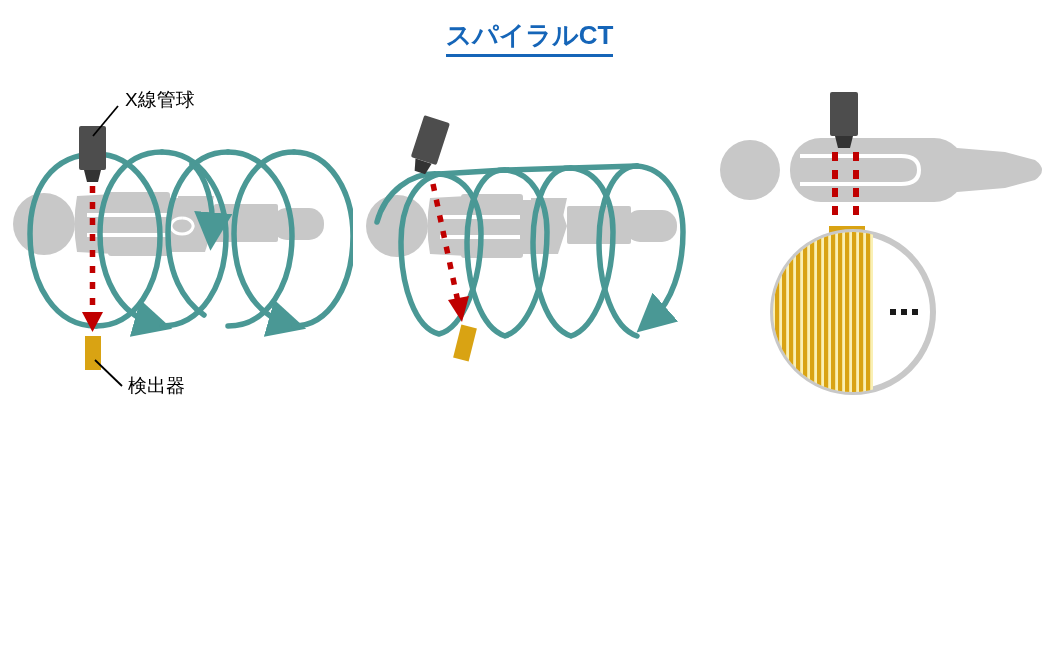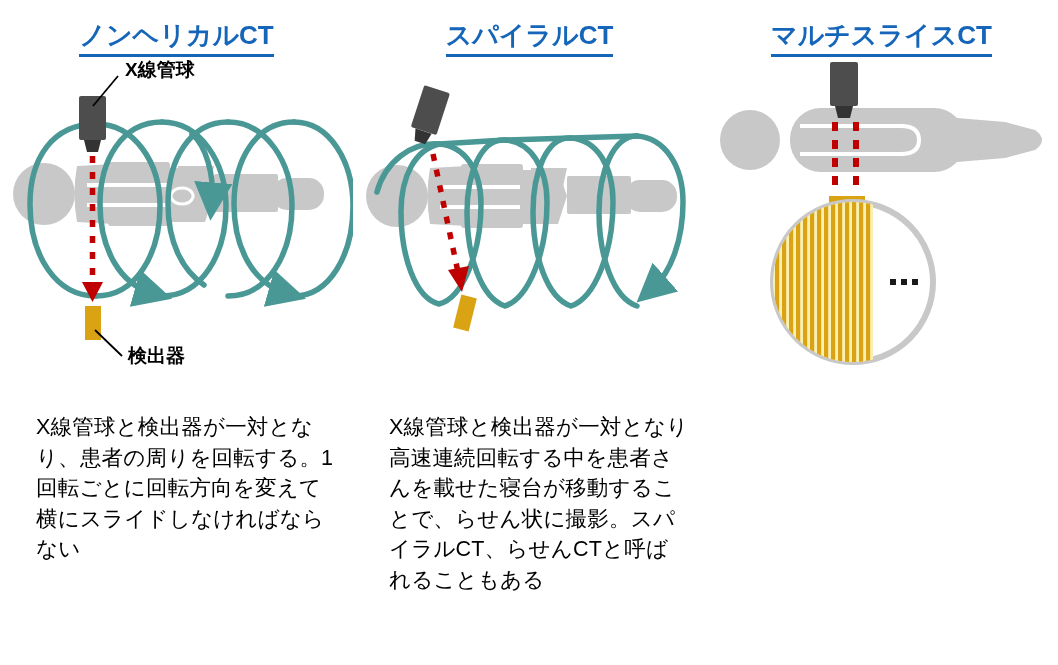--- a/index.html
+++ b/index.html
@@ -39,25 +39,24 @@
     white-space: nowrap;
   }
   .panel-heading .htext {
     border-bottom: 3px solid #1565b8;
     padding-bottom: 1px;
     display: inline-block;
   }
 
   .diagram {
     position: absolute;
-    top: 44px;
+    top: 74px;
     left: 0;
     width: 353px;
     height: 330px;
-    font-weight: bold;
   }
   .diagram svg { display: block; }
 
   .caption {
     position: absolute;
     left: 36px;
     top: 412px;
     width: 300px;
     font-size: 21.5px;
     line-height: 1.42;
@@ -72,23 +71,20 @@
     font-family: "Liberation Sans", "DejaVu Sans", sans-serif;
     font-size: 19px;
     fill: #000000;
   }
 </style>
 </head>
 <body>
 
 <div class="panel" id="panel-1">
 
-  <div class="panel-heading">
-    <span class="htext">ノンヘリカルCT</span>
-  </div>
 
   <div class="diagram">
     <svg width="353" height="330" viewBox="0 0 353 330" xmlns="http://www.w3.org/2000/svg">
       <defs>
         <marker id="m1-arrow-r" markerWidth="7" markerHeight="7" refX="3.2" refY="3.5" orient="auto">
           <path d="M0,0 L7,3.5 L0,7 z" fill="#4a9895"></path>
         </marker>
       </defs>
 
       <g>
@@ -144,21 +140,20 @@
         <text class="lbl" x="125" y="32">X線管球</text>
       </g>
 
       <g>
         <line x1="95" y1="286" x2="122" y2="312" stroke="#000000" stroke-width="1.8"></line>
         <text class="lbl" x="128" y="318">検出器</text>
       </g>
     </svg>
   </div>
 
-  <div class="caption">X線管球と検出器が一対となり、患者の周りを回転する。1回転ごとに回転方向を変えて横にスライドしなければならない</div>
 </div>
 
 <div class="panel" id="panel-2">
 
   <div class="panel-heading">
     <span class="htext">スパイラルCT</span>
   </div>
 
   <div class="diagram">
     <svg width="353" height="330" viewBox="0 0 353 330" xmlns="http://www.w3.org/2000/svg">
@@ -207,28 +202,24 @@
 
       <g>
         <line x1="80" y1="110" x2="105" y2="228" stroke="#c00000" stroke-width="5.5" stroke-dasharray="7 9" stroke-linecap="butt"></line>
         <path d="M95,226 L116,222 L109,248 Z" fill="#c00000"></path>
       </g>
 
       <rect x="104" y="252" width="16" height="34" fill="#d9a313" transform="rotate(14 112 269)"></rect>
     </svg>
   </div>
 
-  <div class="caption">X線管球と検出器が一対となり高速連続回転する中を患者さんを載せた寝台が移動することで、らせん状に撮影。スパイラルCT、らせんCTと呼ばれることもある</div>
 </div>
 
 <div class="panel" id="panel-3">
 
-  <div class="panel-heading">
-    <span class="htext">マルチスライスCT</span>
-  </div>
 
   <div class="diagram">
     <svg width="353" height="330" viewBox="0 0 353 330" xmlns="http://www.w3.org/2000/svg">
       <defs>
         <clipPath id="magnifier-clip">
           <circle cx="148" cy="238" r="80"></circle>
         </clipPath>
       </defs>
 
       <g>

